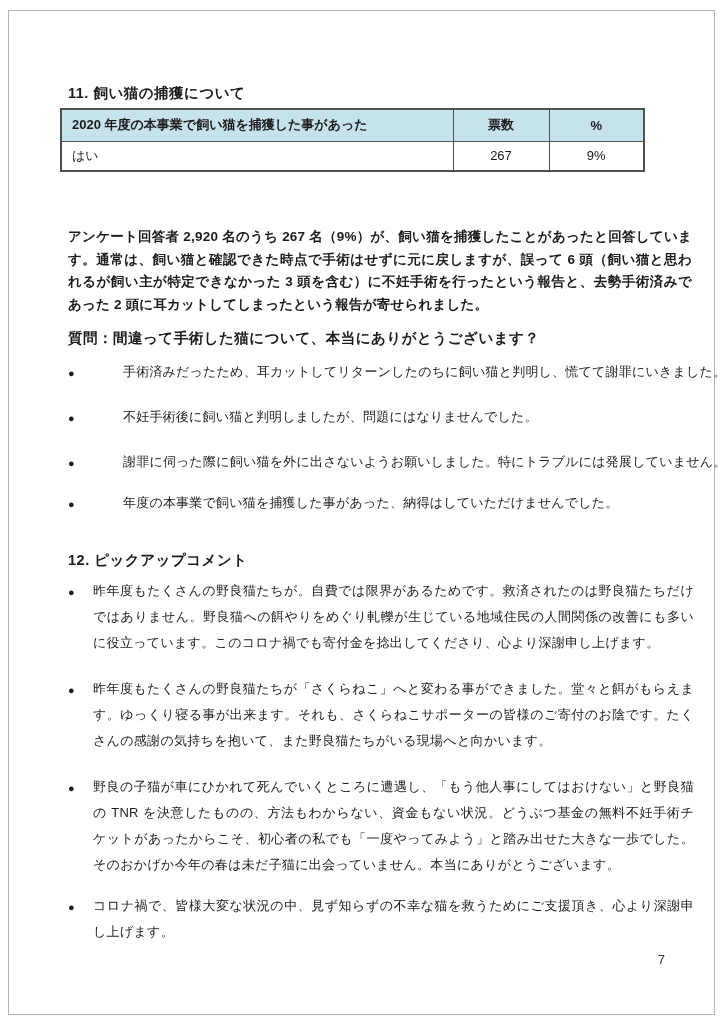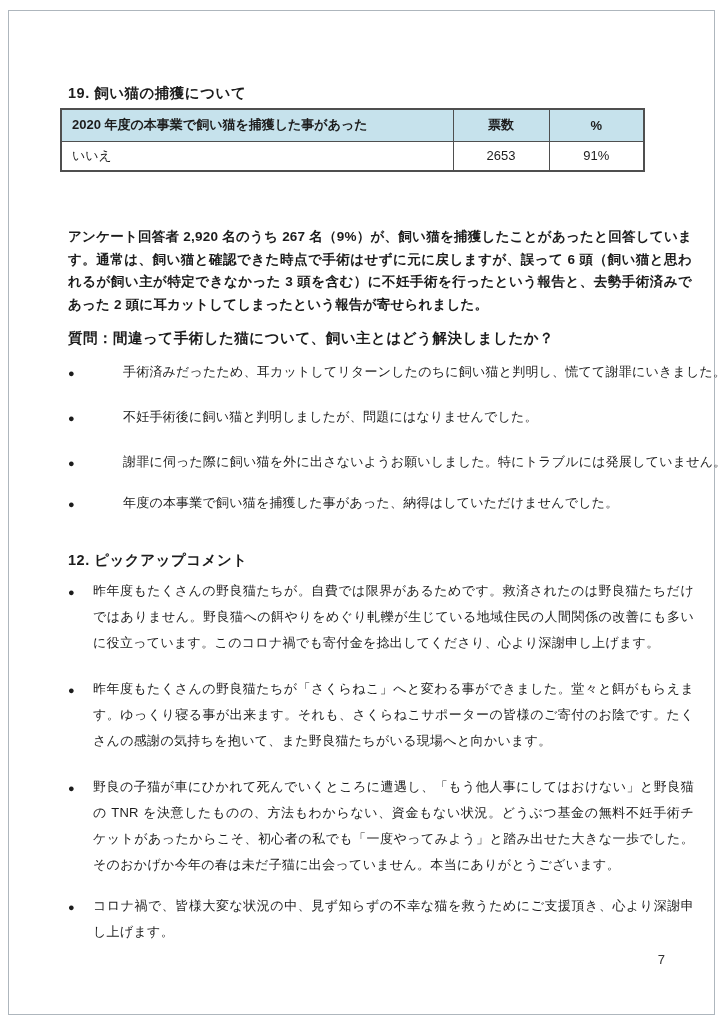--- a/index.html
+++ b/index.html
@@ -53,47 +53,47 @@
   }
   .page-num{
     width:665px;text-align:right;font-size:13px;color:#333;
   }
 </style>
 </head>
 <body>
 
 <div class="page-border"></div>
 
-<div class="abs sec-heading" style="left:68px;top:84px;">19. 飼い猫の捕獲について</div>
+<div class="abs sec-heading" style="left:68px;top:84px;">11. 飼い猫の捕獲について</div>
 
 <table class="vote abs" style="left:60px;top:108px;width:583px;">
   <colgroup>
     <col style="width:392px;">
       <col style="width:96px;">
       <col style="width:95px;">
   </colgroup>
   <thead>
     <tr>
       <th class="q-col">2020 年度の本事業で飼い猫を捕獲した事があった</th>
       <th>票数</th>
       <th>%</th>
     </tr>
   </thead>
   <tbody>
     <tr>
-      <td>いいえ</td>
-      <td class="num">2653</td>
-      <td class="num">91%</td>
+      <td>はい</td>
+      <td class="num">267</td>
+      <td class="num">9%</td>
     </tr>
   </tbody>
 </table>
 
 <div class="abs para-bold" style="left:68px;top:206px;margin-top:20px;">アンケート回答者 2,920 名のうち 267 名（9%）が、飼い猫を捕獲したことがあったと回答しています。通常は、飼い猫と確認できた時点で手術はせずに元に戻しますが、誤って 6 頭（飼い猫と思われるが飼い主が特定できなかった 3 頭を含む）に不妊手術を行ったという報告と、去勢手術済みであった 2 頭に耳カットしてしまったという報告が寄せられました。</div>
 
-<div class="abs sec-heading" style="left:68px;top:329px;">質問：間違って手術した猫について、飼い主とはどう解決しましたか？</div>
+<div class="abs sec-heading" style="left:68px;top:329px;">質問：間違って手術した猫について、本当にありがとうございます？</div>
 
 <div class="abs bullet q-bullet" style="left:68px;top:362px;">
   <span class="marker">●</span>
   <span class="text">手術済みだったため、耳カットしてリターンしたのちに飼い猫と判明し、慌てて謝罪にいきました。</span>
 </div>
 <div class="abs bullet q-bullet" style="left:68px;top:407px;">
   <span class="marker">●</span>
   <span class="text">不妊手術後に飼い猫と判明しましたが、問題にはなりませんでした。</span>
 </div>
 <div class="abs bullet q-bullet" style="left:68px;top:452px;">

